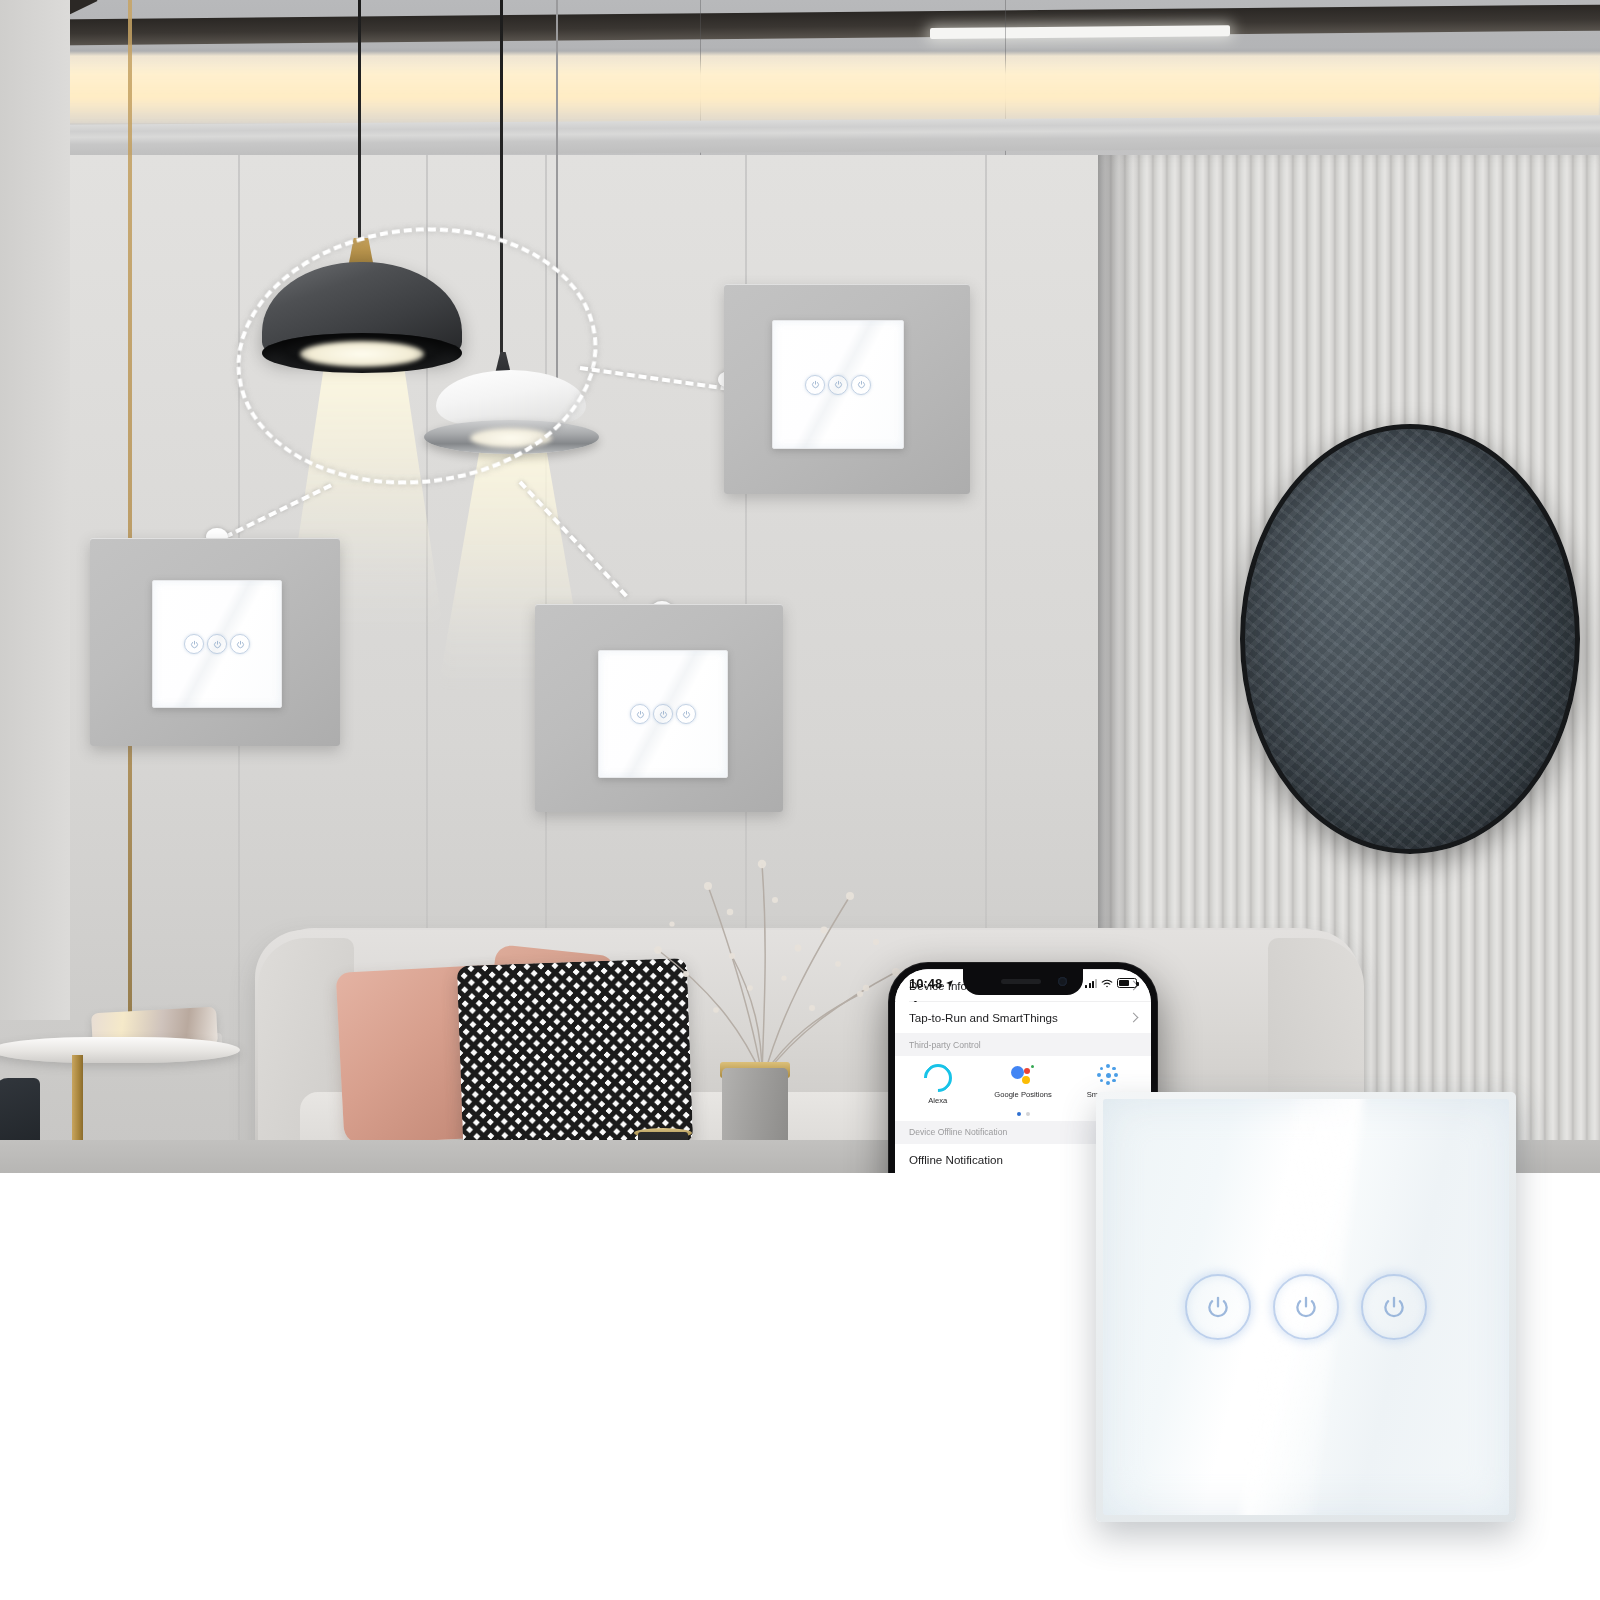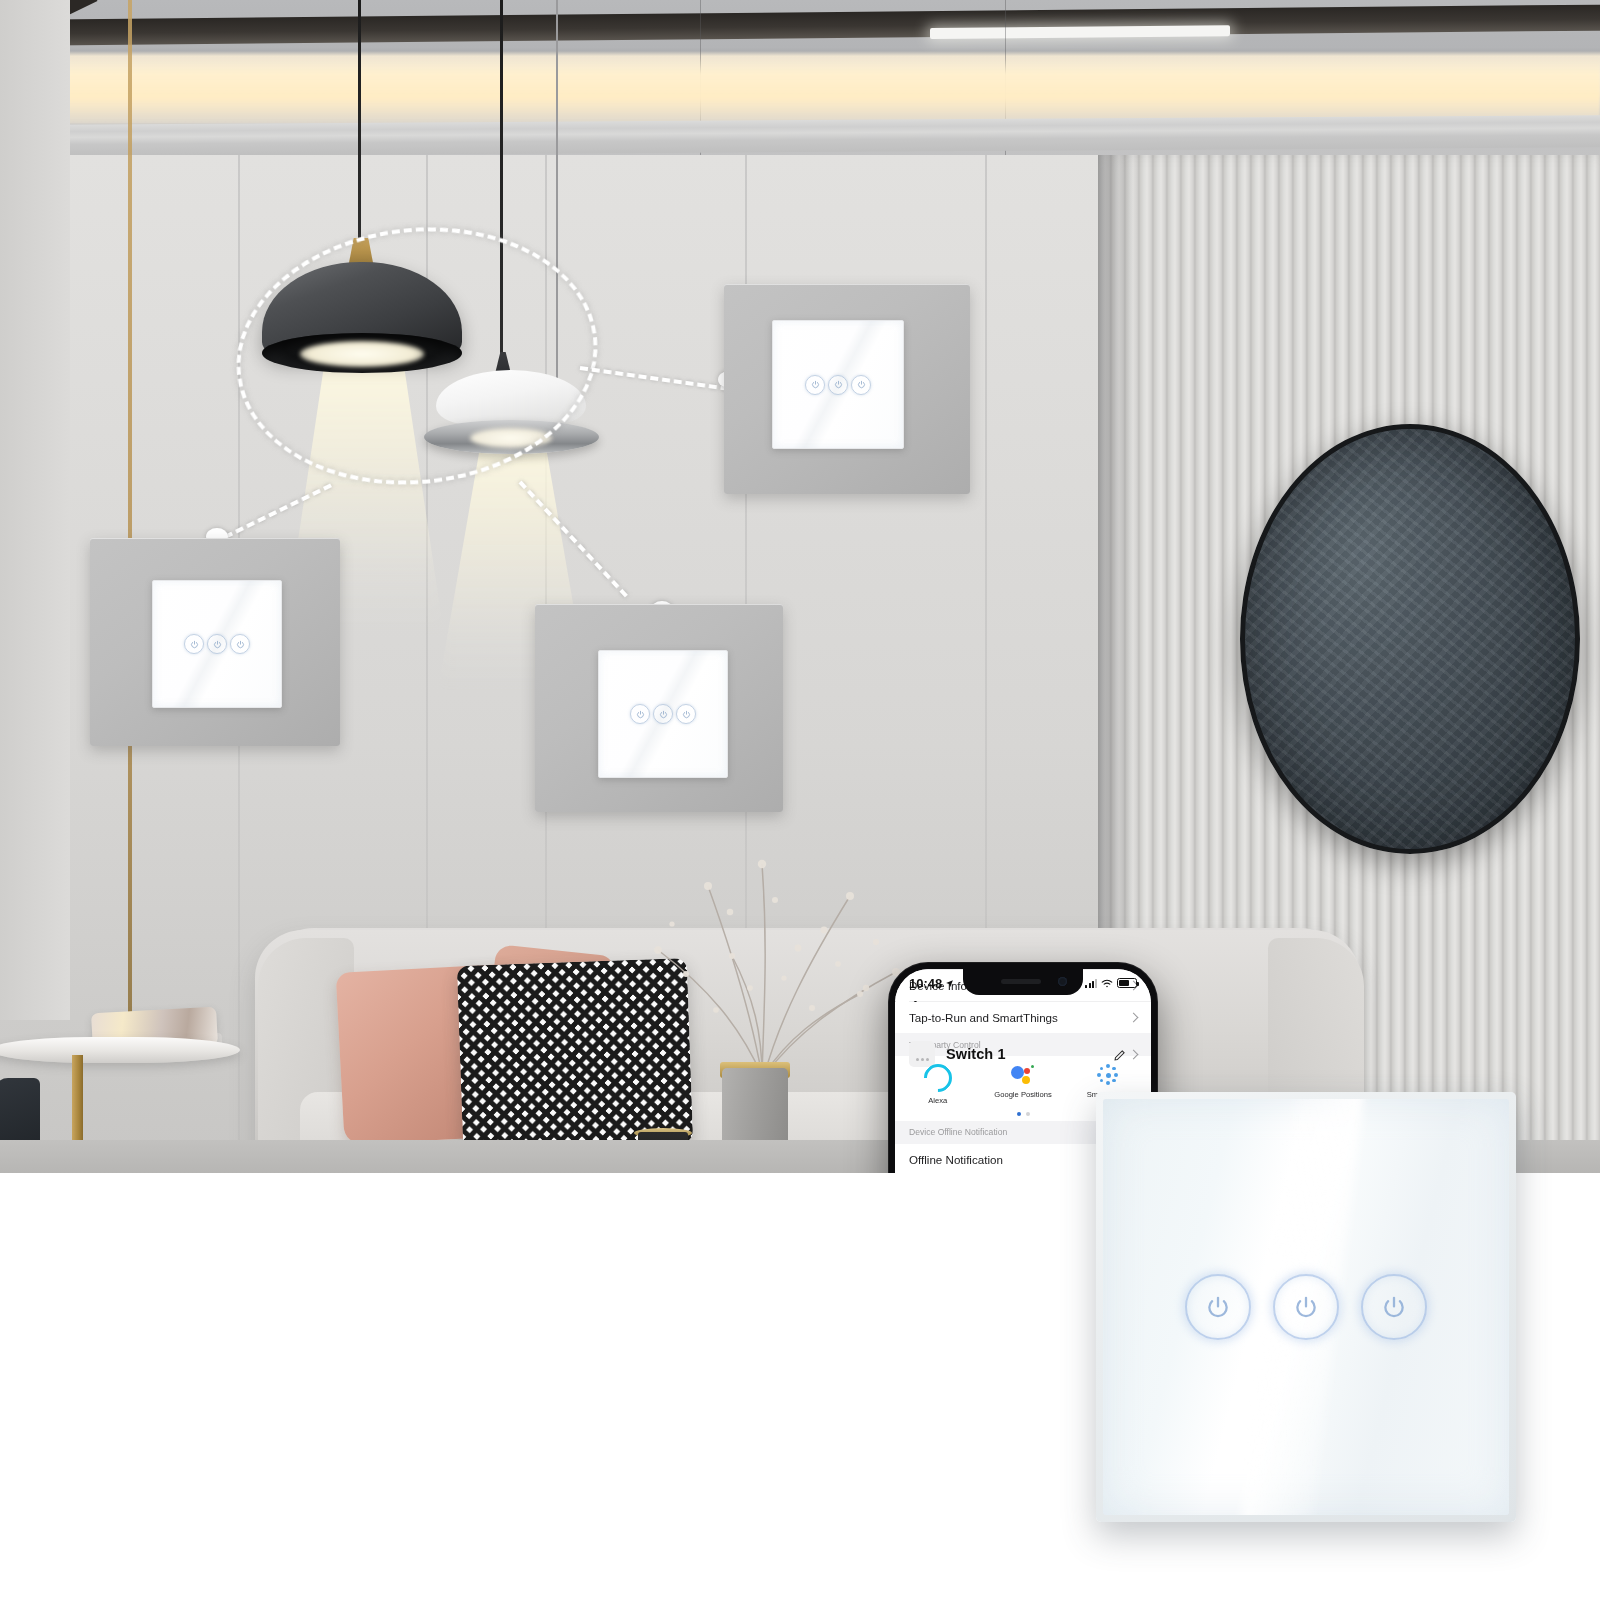--- a/index.html
+++ b/index.html
@@ -708,36 +708,20 @@
             <span class="batt">
                 <i></i>
               </span>
           </div>
         </div>
 
         <div class="nav-row">
           <div class="back-chevron"></div>
         </div>
 
-        <div class="dev-header">
-          <div class="dev-thumb">
-            <i></i>
-              <i></i>
-              <i></i>
-          </div>
-          <div class="dev-name">Switch 1</div>
-          <div class="dev-edit">
-            <span class="pen">
-              <svg width="13" height="13" viewBox="0 0 24 24" fill="none" stroke="#2b2b2b" stroke-width="1.9" stroke-linecap="round">
-                <path d="M17 3.5 20.5 7 8 19.5 3.8 20.2 4.5 16z"></path>
-              </svg>
-            </span>
-            <span class="chev-r"></span>
-          </div>
-        </div>
         <div class="hr"></div>
 
         <div class="app-row">
           <span>Device Information</span>
           <span class="chev-r"></span>
         </div>
         <div class="app-row-sep"></div>
         <div class="app-row">
           <span>Tap-to-Run and SmartThings</span>
           <span class="chev-r"></span>

